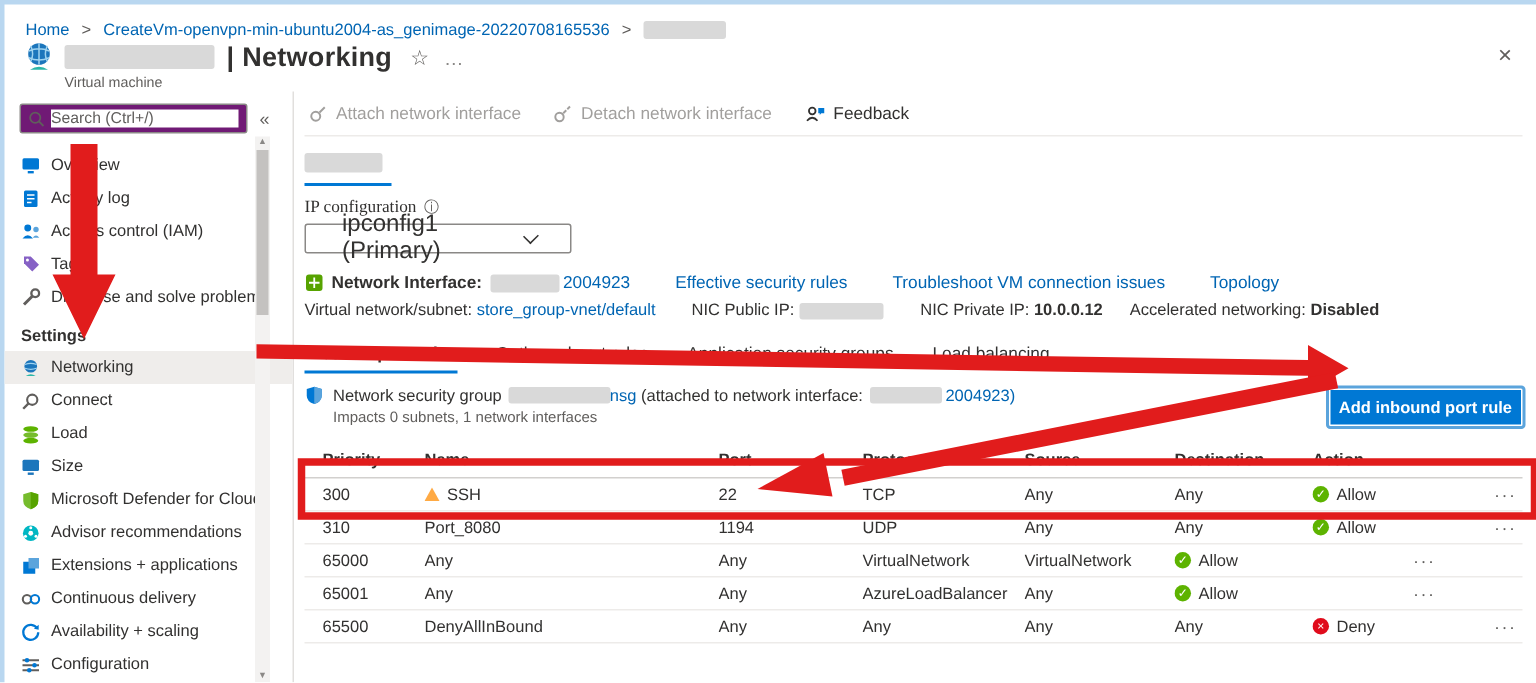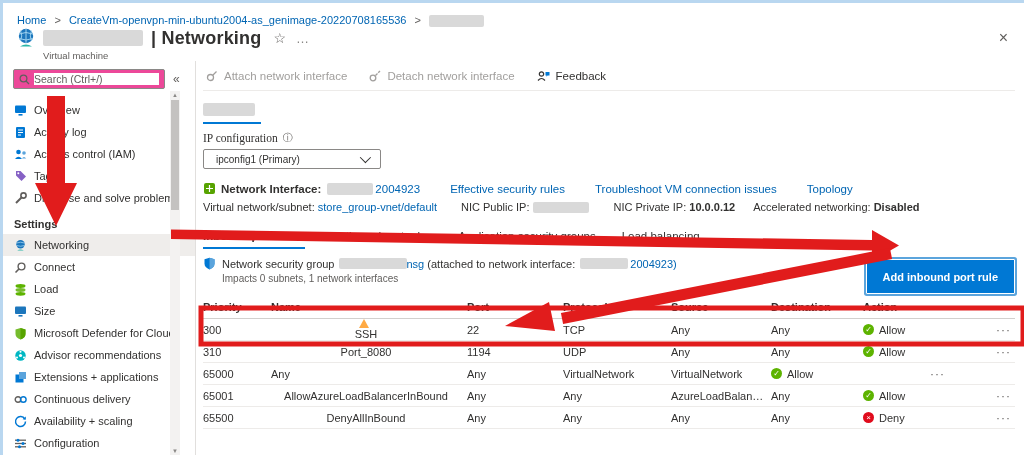--- a/index.html
+++ b/index.html
@@ -24,21 +24,21 @@
   .close-x { position:absolute; top:26px; right:16px; font-size:16px; color:#605e5c; cursor:pointer; }
 
   
   .body { position:absolute; top:58px; left:0; right:0; bottom:0; display:flex; }
   .sidebar { position:relative; width:193px; border-right:1px solid #e1dfdd; flex:none; }
   .main { position:relative; flex:1; padding:0 16px 0 7px; }
 
   
   .search-row { display:flex; align-items:center; margin:8px 6px 10px 10px; }
   .search-box { display:flex; align-items:center; width:152px; height:20px;
-                border:1px solid #8a8886; border-radius:2px; padding:0 5px; background:#ec4899; }
+                border:1px solid #8a8886; border-radius:2px; padding:0 5px; background:#701a75; }
   .search-box input { border:none; outline:none; width:100%; font-size:10.5px;
                       font-family:"Liberation Sans",sans-serif; color:#605e5c; }
   .search-box input::placeholder { color:#605e5c; }
   .collapse { margin-left:8px; color:#605e5c; font-size:12px; cursor:pointer; }
   .nav-item { display:flex; align-items:center; height:22px; padding-left:11px;
               font-size:11px; color:#323130; cursor:pointer; white-space:nowrap; }
   .nav-item .ic { width:13px; height:13px; margin-right:7px; flex:none; }
   .nav-item.sel { background:#efedeb; }
   .nav-head { font-size:11px; font-weight:700; padding:9px 0 4px 11px; }
   .sb-scroll { position:absolute; top:30px; right:15px; bottom:0; width:10px; background:#f3f2f1; }
@@ -53,22 +53,22 @@
   .tb-disabled { color:#a19f9d; }
   .tb-dark { color:#323130;text-align:center; }
 
   
   .nic-tab { margin-top:9px; width:58px; }
   .nic-tab .blur { width:52px; height:13px; }
   .nic-tab .underline { height:2px; background:#0078d4; margin-top:4px; }
   .ipc-label { margin-top:7px; font-size:11.5px; display:flex; align-items:center;font-family:Liberation Serif, serif; }
   .info-i { color:#605e5c; font-size:10px; margin-left:5px; }
   .dropdown { margin-top:4px; width:178px; height:20px; border:1px solid #8a8886; border-radius:2px;
-              display:flex; align-items:center; justify-content:space-between; padding:0 12px;
-              font-size:10px; background:#fff; cursor:pointer; }
+              display:flex; align-items:center; justify-content:space-between; padding:0 24px;
+              font-size:16px; background:#fff; cursor:pointer; }
   .chev { width:8px; height:8px; border-right:1.5px solid #323130; border-bottom:1.5px solid #323130;
           transform:rotate(45deg) translateY(-2px); }
 
   
   .nic-row { display:flex; align-items:center; margin-top:13px; font-size:11.5px; white-space:nowrap; }
   .nic-row .ic { margin-right:5px; display:inline-flex; }
   .b { font-weight:700; }
   .lnk { color:#0065b3; cursor:pointer; }
   .nic-name-blur { width:46px; height:12px; margin:0 2px 0 6px; }
   .gap24 { width:24px; flex:none; } .gap30 { width:30px; flex:none; } .gap18 { width:18px; flex:none; }
@@ -80,32 +80,32 @@
   .ptab { margin-right:26px; padding-bottom:5px; color:#323130; cursor:pointer; }
   .ptab.sel { font-weight:700; border-bottom:2px solid #0078d4; }
 
   
   .nsg { position:relative; margin-top:8px; min-height:30px; }
   .nsg-line { display:flex; align-items:center; font-size:11px; white-space:nowrap; }
   .nsg-line .ic { margin-right:6px; display:inline-flex; }
   .nsg-blur { width:68px; height:11px; margin-left:4px; }
   .nsg-blur2 { width:48px; height:11px; margin:0 2px 0 5px; }
   .impacts { font-size:10px; color:#605e5c; margin:3px 0 0 19px; }
-  .add-btn { position:absolute; right:0; top:2px; height:35px; padding:0 16px; background:#0078d4;
+  .add-btn { position:absolute; right:0; top:2px; height:25px; padding:0 6px; background:#0078d4;
              color:#fff; font-size:11px; font-weight:700; border:1px solid #fff;
              box-shadow:0 0 0 2px #5ba4dc; border-radius:1px; cursor:pointer;
              font-family:"Liberation Sans",sans-serif; }
 
   
   .table { margin-top:8px; width:812px; font-size:11px; }
   .trow { display:grid; grid-template-columns:68px 196px 96px 108px 100px 92px 86px 1fr;
-          align-items:center; height:22px; border-bottom:1px solid #edebe9; }
+          align-items:center; height:22px; border-bottom:1px solid #edebe9; padding-left:12px; }
   .thead { height:24px; font-weight:700; border-bottom:1px solid #d2d0ce; }
   .cell { overflow:hidden; text-overflow:ellipsis; white-space:nowrap; padding-right:6px; }
-  .namecell { display:flex; align-items:center;flex-direction:column; }
+  .namecell { display:flex; align-items:center; }
   .warn-tri { width:0; height:0; border-left:5px solid transparent; border-right:5px solid transparent;
               border-bottom:9px solid #ffaa44; margin-right:5px; }
   .badge { display:inline-flex; align-items:center; justify-content:center; width:11px; height:11px;
            border-radius:50%; color:#fff; font-size:8px; margin-right:5px; flex:none; }
   .badge.ok { background:#5db300; }
   .badge.no { background:#e00b1c; }
   .actioncell { display:flex; align-items:center; }
   .rowmenu { text-align:right; color:#605e5c; font-size:12px; letter-spacing:1px;
              padding-right:4px; cursor:pointer; }
 
@@ -435,23 +435,20 @@
           <div class="cell">VirtualNetwork</div>
           <div class="cell actioncell">
               <span class="badge ok">✓</span>
               <span>Allow</span>
             </div>
           <div class="rowmenu">···</div>
         </div>
 
         <div class="trow">
           <div class="cell">65001</div>
-          <div class="cell namecell">
-              <span>AllowAzureLoadBalancerInBound</span>
-            </div>
           <div class="cell">Any</div>
           <div class="cell">Any</div>
           <div class="cell">AzureLoadBalancer</div>
           <div class="cell">Any</div>
           <div class="cell actioncell">
               <span class="badge ok">✓</span>
               <span>Allow</span>
             </div>
           <div class="rowmenu">···</div>
         </div>

